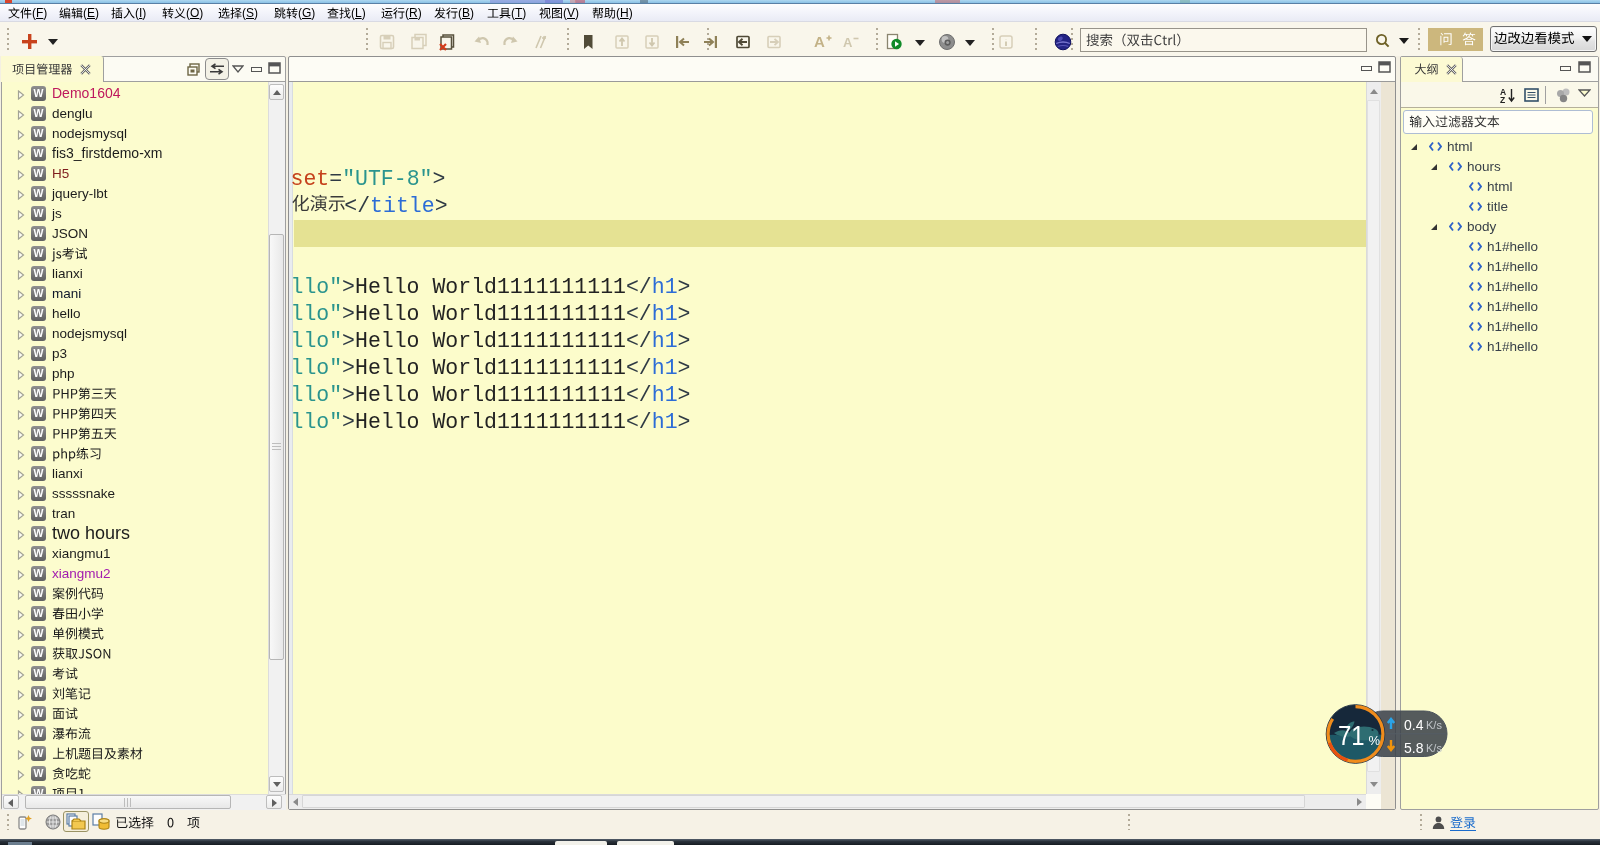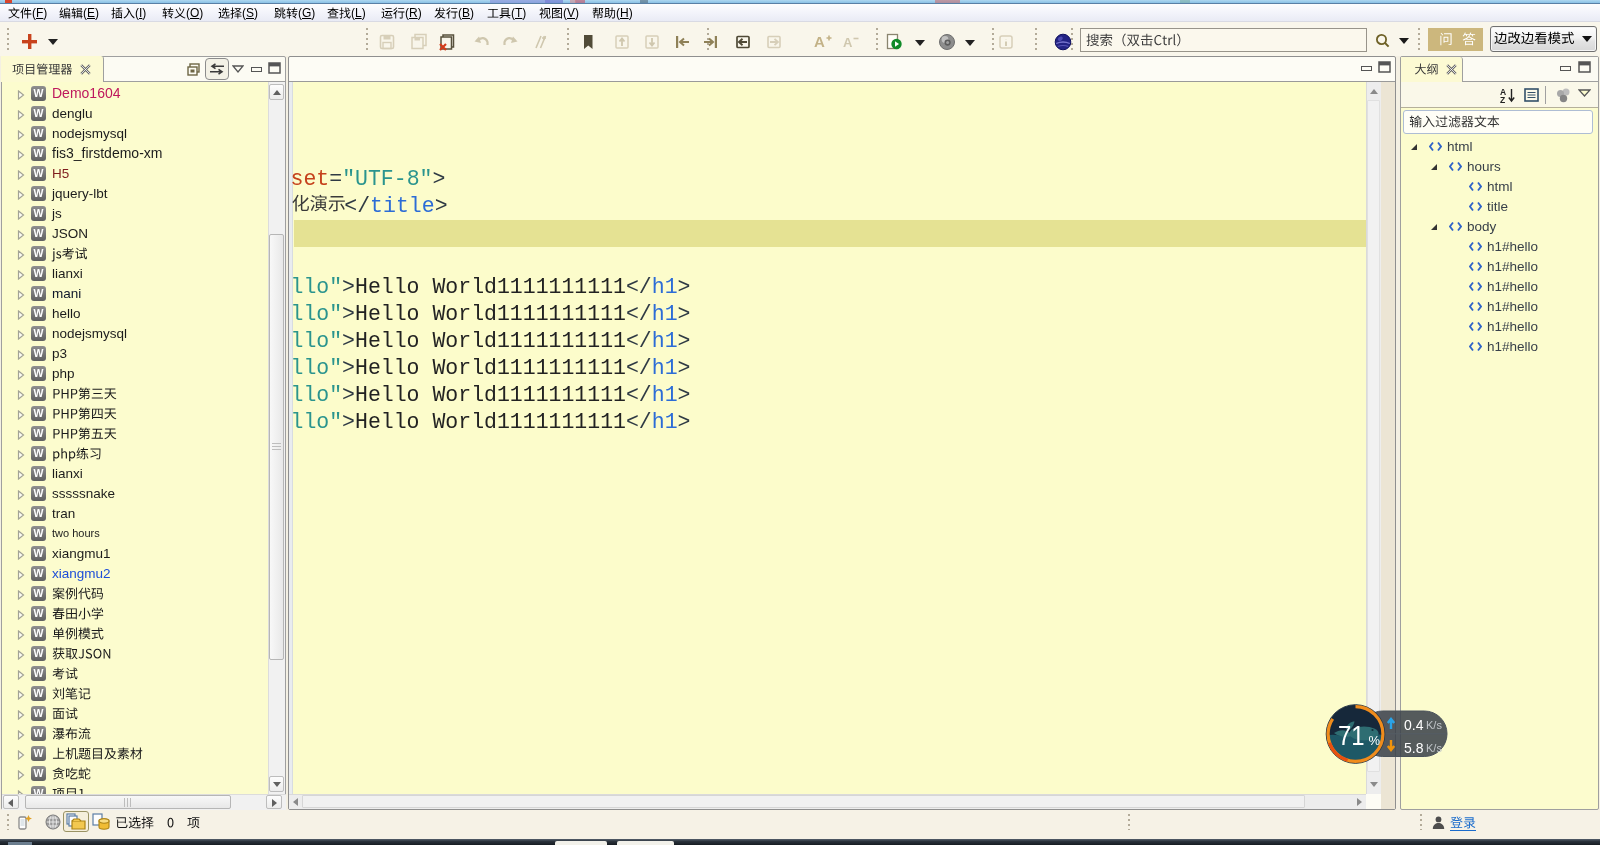--- a/index.html
+++ b/index.html
@@ -346,33 +346,33 @@
       <path d="M1.5 1 L6.5 5 L1.5 9 Z" fill="#fdfdf2" stroke="#a2a295" stroke-width="1.2"></path>
     </svg>
     <div style="position:absolute;left:29px;top:424px;width:15px;height:15px;border-radius:3px;background:linear-gradient(180deg,#8f8f8f,#606060);box-sizing:border-box"></div>
     <div style="position:absolute;left:29px;top:424px;width:15px;height:15px;font-family:'Liberation Sans';font-size:10.5px;font-weight:bold;color:#fff;text-align:center;line-height:15px">W</div>
     <div style="position:absolute;left:50px;top:423px;font-size:13.5px;line-height:17px;color:#1c1c1c">tran</div>
     <svg style="position:absolute;left:15px;top:448px" width="8" height="10" viewBox="0 0 8 10">
       <path d="M1.5 1 L6.5 5 L1.5 9 Z" fill="#fdfdf2" stroke="#a2a295" stroke-width="1.2"></path>
     </svg>
     <div style="position:absolute;left:29px;top:444px;width:15px;height:15px;border-radius:3px;background:linear-gradient(180deg,#8f8f8f,#606060);box-sizing:border-box"></div>
     <div style="position:absolute;left:29px;top:444px;width:15px;height:15px;font-family:'Liberation Sans';font-size:10.5px;font-weight:bold;color:#fff;text-align:center;line-height:15px">W</div>
-    <div style="position:absolute;left:50px;top:443px;font-size:11px;line-height:17px;color:#1c1c1c">two hours</div>
+    <div style="position:absolute;left:50px;top:443px;font-size:18px;line-height:17px;color:#1c1c1c">two hours</div>
     <svg style="position:absolute;left:15px;top:468px" width="8" height="10" viewBox="0 0 8 10">
       <path d="M1.5 1 L6.5 5 L1.5 9 Z" fill="#fdfdf2" stroke="#a2a295" stroke-width="1.2"></path>
     </svg>
     <div style="position:absolute;left:29px;top:464px;width:15px;height:15px;border-radius:3px;background:linear-gradient(180deg,#8f8f8f,#606060);box-sizing:border-box"></div>
     <div style="position:absolute;left:29px;top:464px;width:15px;height:15px;font-family:'Liberation Sans';font-size:10.5px;font-weight:bold;color:#fff;text-align:center;line-height:15px">W</div>
     <div style="position:absolute;left:50px;top:463px;font-size:13.5px;line-height:17px;color:#1c1c1c">xiangmu1</div>
     <svg style="position:absolute;left:15px;top:488px" width="8" height="10" viewBox="0 0 8 10">
       <path d="M1.5 1 L6.5 5 L1.5 9 Z" fill="#fdfdf2" stroke="#a2a295" stroke-width="1.2"></path>
     </svg>
     <div style="position:absolute;left:29px;top:484px;width:15px;height:15px;border-radius:3px;background:linear-gradient(180deg,#8f8f8f,#606060);box-sizing:border-box"></div>
     <div style="position:absolute;left:29px;top:484px;width:15px;height:15px;font-family:'Liberation Sans';font-size:10.5px;font-weight:bold;color:#fff;text-align:center;line-height:15px">W</div>
-    <div style="position:absolute;left:50px;top:483px;font-size:13.5px;line-height:17px;color:#1d4ed8">xiangmu2</div>
+    <div style="position:absolute;left:50px;top:483px;font-size:13.5px;line-height:17px;color:#a21caf">xiangmu2</div>
     <svg style="position:absolute;left:15px;top:508px" width="8" height="10" viewBox="0 0 8 10">
       <path d="M1.5 1 L6.5 5 L1.5 9 Z" fill="#fdfdf2" stroke="#a2a295" stroke-width="1.2"></path>
     </svg>
     <div style="position:absolute;left:29px;top:504px;width:15px;height:15px;border-radius:3px;background:linear-gradient(180deg,#8f8f8f,#606060);box-sizing:border-box"></div>
     <div style="position:absolute;left:29px;top:504px;width:15px;height:15px;font-family:'Liberation Sans';font-size:10.5px;font-weight:bold;color:#fff;text-align:center;line-height:15px">W</div>
     <div style="position:absolute;left:50px;top:505px;line-height:0"><svg width="52" height="15" viewBox="0 -11.44 52 15.08" style="overflow:visible">
         <path d="M0.7 -3V-2.2H5.2C4.1 -1.2 2.2 -0.3 0.4 0.1C0.6 0.3 0.9 0.6 1.1 0.9C2.8 0.4 4.8 -0.6 6 -1.8V1H7V-1.9C8.2 -0.7 10.2 0.4 12 0.9C12.1 0.6 12.4 0.3 12.6 0.1C10.9 -0.3 9 -1.2 7.8 -2.2H12.3V-3H7V-4.1H6V-3ZM5.6 -10.7 6.1 -9.9H1V-8.1H2V-9.1H11.1V-8.1H12V-9.9H7.1C6.9 -10.3 6.7 -10.7 6.4 -11ZM8.6 -7C8.2 -6.4 7.6 -5.9 6.8 -5.5C5.9 -5.7 4.9 -5.9 4 -6C4.3 -6.3 4.6 -6.6 4.9 -7ZM2.5 -5.6C3.5 -5.4 4.5 -5.2 5.4 -5C4.2 -4.7 2.6 -4.5 0.8 -4.4C0.9 -4.2 1.1 -3.9 1.2 -3.6C3.6 -3.8 5.5 -4.1 7 -4.7C8.6 -4.4 10 -4 11.1 -3.6L11.9 -4.3C10.9 -4.6 9.6 -5 8 -5.3C8.7 -5.7 9.3 -6.3 9.7 -7H12.2V-7.7H5.6C5.9 -8.1 6.1 -8.4 6.3 -8.7L5.5 -9C5.2 -8.6 4.9 -8.2 4.6 -7.7H0.8V-7H3.9C3.4 -6.4 2.9 -5.9 2.5 -5.6Z M22 -9.4V-2.1H22.8V-9.4ZM24.1 -10.9V-0.3C24.1 -0.1 24 -0 23.8 0C23.6 0 22.9 0 22.1 -0C22.3 0.3 22.4 0.7 22.5 0.9C23.4 0.9 24.1 0.9 24.5 0.8C24.9 0.6 25 0.3 25 -0.3V-10.9ZM17.7 -3.8C18.1 -3.4 18.7 -3 19 -2.6C18.4 -1.3 17.6 -0.3 16.7 0.3C16.9 0.5 17.2 0.8 17.3 1.1C19.3 -0.3 20.7 -3.1 21.1 -7.2L20.6 -7.3L20.4 -7.3H18.7C18.9 -8 19.1 -8.6 19.2 -9.3H21.4V-10.2H16.9V-9.3H18.2C17.8 -7.2 17.2 -5.3 16.2 -4C16.5 -3.8 16.8 -3.5 17 -3.4C17.6 -4.2 18.1 -5.2 18.4 -6.4H20.1C20 -5.3 19.7 -4.4 19.4 -3.5C19 -3.8 18.6 -4.2 18.2 -4.4ZM15.8 -10.9C15.2 -9 14.4 -7.1 13.4 -5.9C13.6 -5.6 13.8 -5.1 13.9 -4.9C14.2 -5.3 14.6 -5.8 14.8 -6.3V1H15.8V-8.1C16.1 -9 16.4 -9.8 16.6 -10.7Z M35.3 -10.2C36.1 -9.5 37 -8.6 37.4 -8L38.2 -8.6C37.7 -9.1 36.8 -10 36 -10.6ZM33.1 -10.7C33.2 -9.4 33.3 -8.1 33.4 -6.9L30.2 -6.5L30.4 -5.5L33.5 -5.9C34 -1.8 35 0.9 37.2 1C37.9 1.1 38.4 0.4 38.7 -1.9C38.5 -1.9 38.1 -2.2 37.9 -2.4C37.7 -0.9 37.5 -0.1 37.1 -0.1C35.8 -0.3 34.9 -2.6 34.5 -6.1L38.4 -6.6L38.3 -7.5L34.3 -7C34.2 -8.1 34.1 -9.4 34.1 -10.7ZM30.1 -10.8C29.2 -8.7 27.8 -6.7 26.3 -5.5C26.4 -5.2 26.7 -4.7 26.8 -4.5C27.4 -5.1 28 -5.7 28.6 -6.4V1H29.6V-7.9C30.1 -8.7 30.6 -9.6 31 -10.5Z M44.3 -2.7V-1.8H49.3V-2.7ZM45.4 -8.4C45.3 -7.2 45.1 -5.4 45 -4.4H45.2L50.2 -4.4C50 -1.5 49.7 -0.4 49.3 -0C49.2 0.1 49.1 0.1 48.9 0.1C48.6 0.1 48 0.1 47.4 0.1C47.6 0.3 47.7 0.7 47.7 0.9C48.3 1 48.9 1 49.2 1C49.6 0.9 49.9 0.8 50.1 0.6C50.6 0.1 50.9 -1.3 51.2 -4.8C51.2 -4.9 51.2 -5.2 51.2 -5.2H49.6C49.8 -6.8 50 -8.8 50.1 -10.1L49.4 -10.2L49.3 -10.2H44.8V-9.3H49.1C49 -8.1 48.8 -6.5 48.7 -5.2H46C46.1 -6.2 46.2 -7.4 46.3 -8.4ZM39.7 -10.2V-9.3H41.2C40.9 -7.3 40.3 -5.5 39.4 -4.3C39.5 -4 39.8 -3.5 39.8 -3.2C40.1 -3.5 40.3 -3.9 40.5 -4.3V0.4H41.4V-0.6H43.7V-6.2H41.4C41.7 -7.2 42 -8.3 42.2 -9.3H44.1V-10.2ZM41.4 -5.3H42.9V-1.5H41.4Z" fill="#1c1c1c"></path>
       </svg></div>
     <svg style="position:absolute;left:15px;top:528px" width="8" height="10" viewBox="0 0 8 10">
       <path d="M1.5 1 L6.5 5 L1.5 9 Z" fill="#fdfdf2" stroke="#a2a295" stroke-width="1.2"></path>

